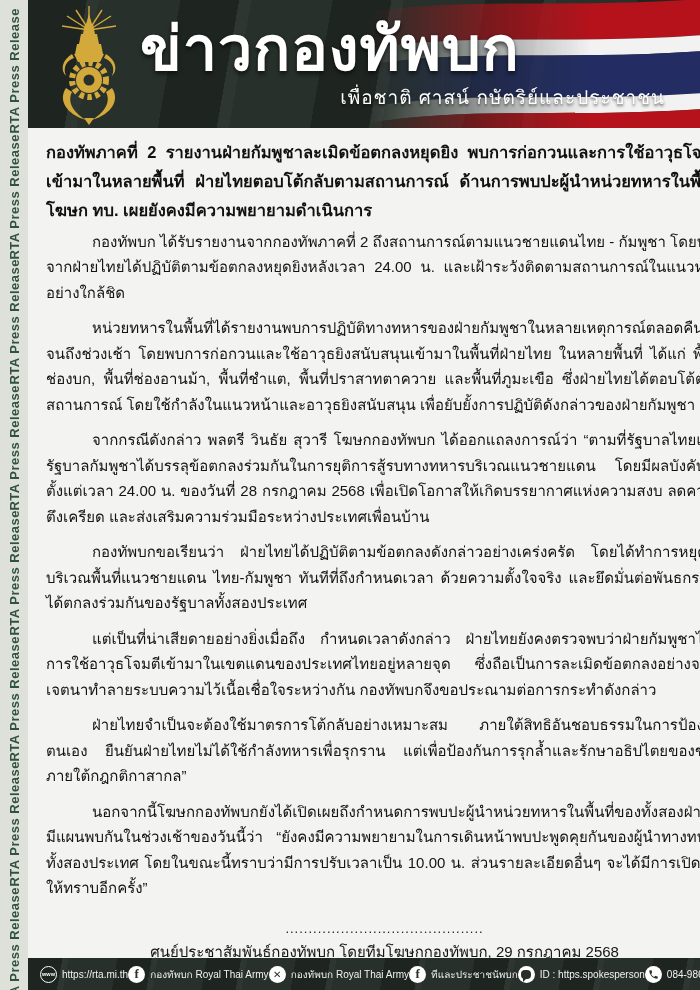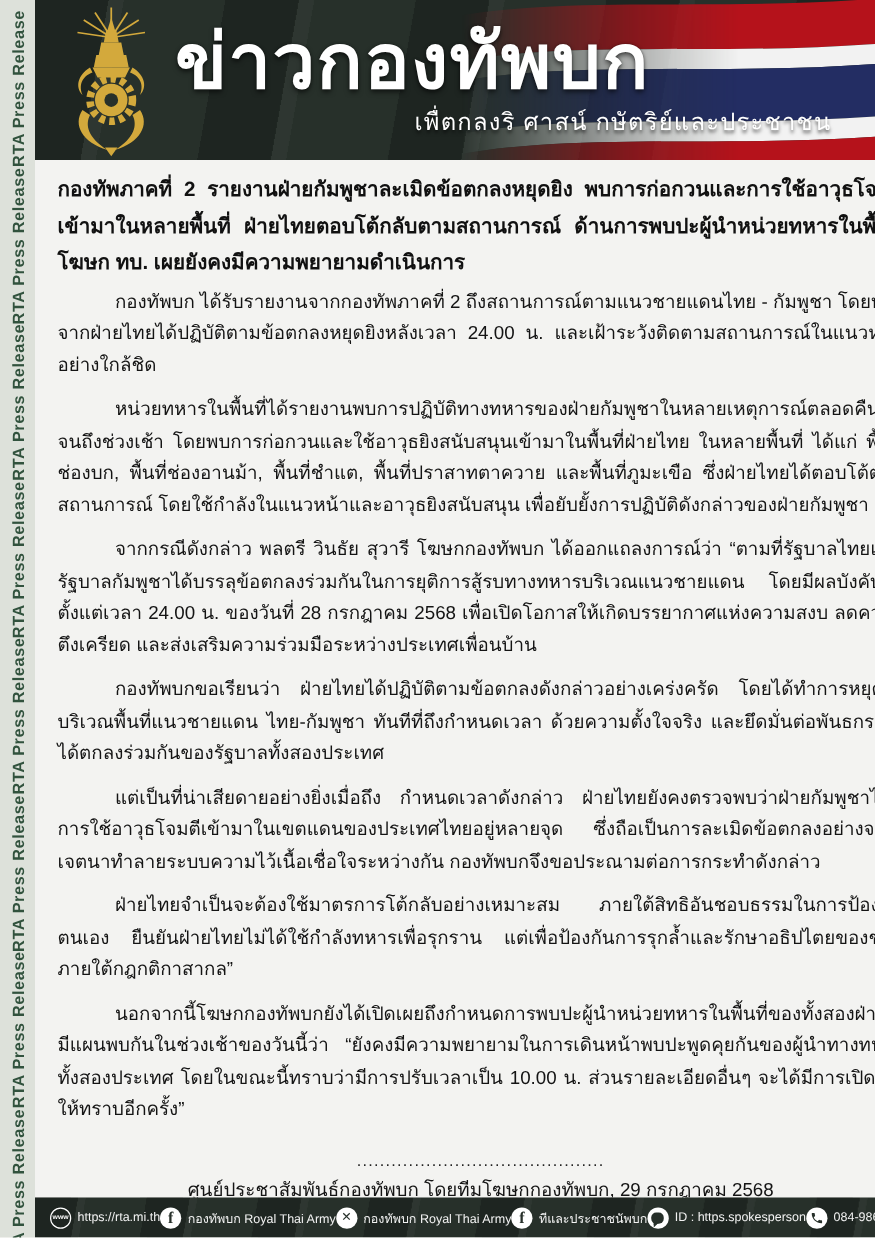--- a/index.html
+++ b/index.html
@@ -148,21 +148,21 @@
           <circle cx="53" cy="76" r="5.5" fill="#27302a"></circle>
           <g fill="#d3a93c">
             <path d="M30 84 C22 96 30 110 50 116 C34 106 32 96 36 88 Z"></path>
             <path d="M76 84 C84 96 76 110 56 116 C72 106 74 96 70 88 Z"></path>
             <path d="M48 114 H58 L53 121 Z"></path>
           </g>
         </svg>
       </div>
       <div class="hdr-text">
         <div class="hdr-title">ข่าวกองทัพบก</div>
-        <div class="hdr-subtitle">เพื่ตกลงริ  ศาสน์  กษัตริย์และประชาชน</div>
+        <div class="hdr-subtitle">เพื่อชาติ  ศาสน์  กษัตริย์และประชาชน</div>
       </div>
     </div>
 
     <div class="main">
       <div class="headline">กองทัพภาคที่ 2 รายงานฝ่ายกัมพูชาละเมิดข้อตกลงหยุดยิง พบการก่อกวนและการใช้อาวุธโจมตีเข้ามาในหลายพื้นที่ ฝ่ายไทยตอบโต้กลับตามสถานการณ์ ด้านการพบปะผู้นำหน่วยทหารในพื้นที่ โฆษก ทบ. เผยยังคงมีความพยายามดำเนินการ</div>
       <div class="article">
         <p>กองทัพบก ได้รับรายงานจากกองทัพภาคที่ 2 ถึงสถานการณ์ตามแนวชายแดนไทย - กัมพูชา โดยหลังจากฝ่ายไทยได้ปฏิบัติตามข้อตกลงหยุดยิงหลังเวลา 24.00 น. และเฝ้าระวังติดตามสถานการณ์ในแนวหน้าอย่างใกล้ชิด</p>
         <p>หน่วยทหารในพื้นที่ได้รายงานพบการปฏิบัติทางทหารของฝ่ายกัมพูชาในหลายเหตุการณ์ตลอดคืนจนถึงช่วงเช้า โดยพบการก่อกวนและใช้อาวุธยิงสนับสนุนเข้ามาในพื้นที่ฝ่ายไทย ในหลายพื้นที่ ได้แก่ พื้นที่ช่องบก, พื้นที่ช่องอานม้า, พื้นที่ชำแต, พื้นที่ปราสาทตาควาย และพื้นที่ภูมะเขือ ซึ่งฝ่ายไทยได้ตอบโต้ตามสถานการณ์ โดยใช้กำลังในแนวหน้าและอาวุธยิงสนับสนุน เพื่อยับยั้งการปฏิบัติดังกล่าวของฝ่ายกัมพูชา</p>
         <p>จากกรณีดังกล่าว พลตรี วินธัย  สุวารี โฆษกกองทัพบก ได้ออกแถลงการณ์ว่า “ตามที่รัฐบาลไทยและรัฐบาลกัมพูชาได้บรรลุข้อตกลงร่วมกันในการยุติการสู้รบทางทหารบริเวณแนวชายแดน โดยมีผลบังคับใช้ตั้งแต่เวลา 24.00 น. ของวันที่ 28 กรกฎาคม 2568 เพื่อเปิดโอกาสให้เกิดบรรยากาศแห่งความสงบ ลดความตึงเครียด และส่งเสริมความร่วมมือระหว่างประเทศเพื่อนบ้าน</p>
         <p>กองทัพบกขอเรียนว่า ฝ่ายไทยได้ปฏิบัติตามข้อตกลงดังกล่าวอย่างเคร่งครัด โดยได้ทำการหยุดยิงบริเวณพื้นที่แนวชายแดน ไทย-กัมพูชา ทันทีที่ถึงกำหนดเวลา  ด้วยความตั้งใจจริง และยึดมั่นต่อพันธกรณีที่ได้ตกลงร่วมกันของรัฐบาลทั้งสองประเทศ</p>

